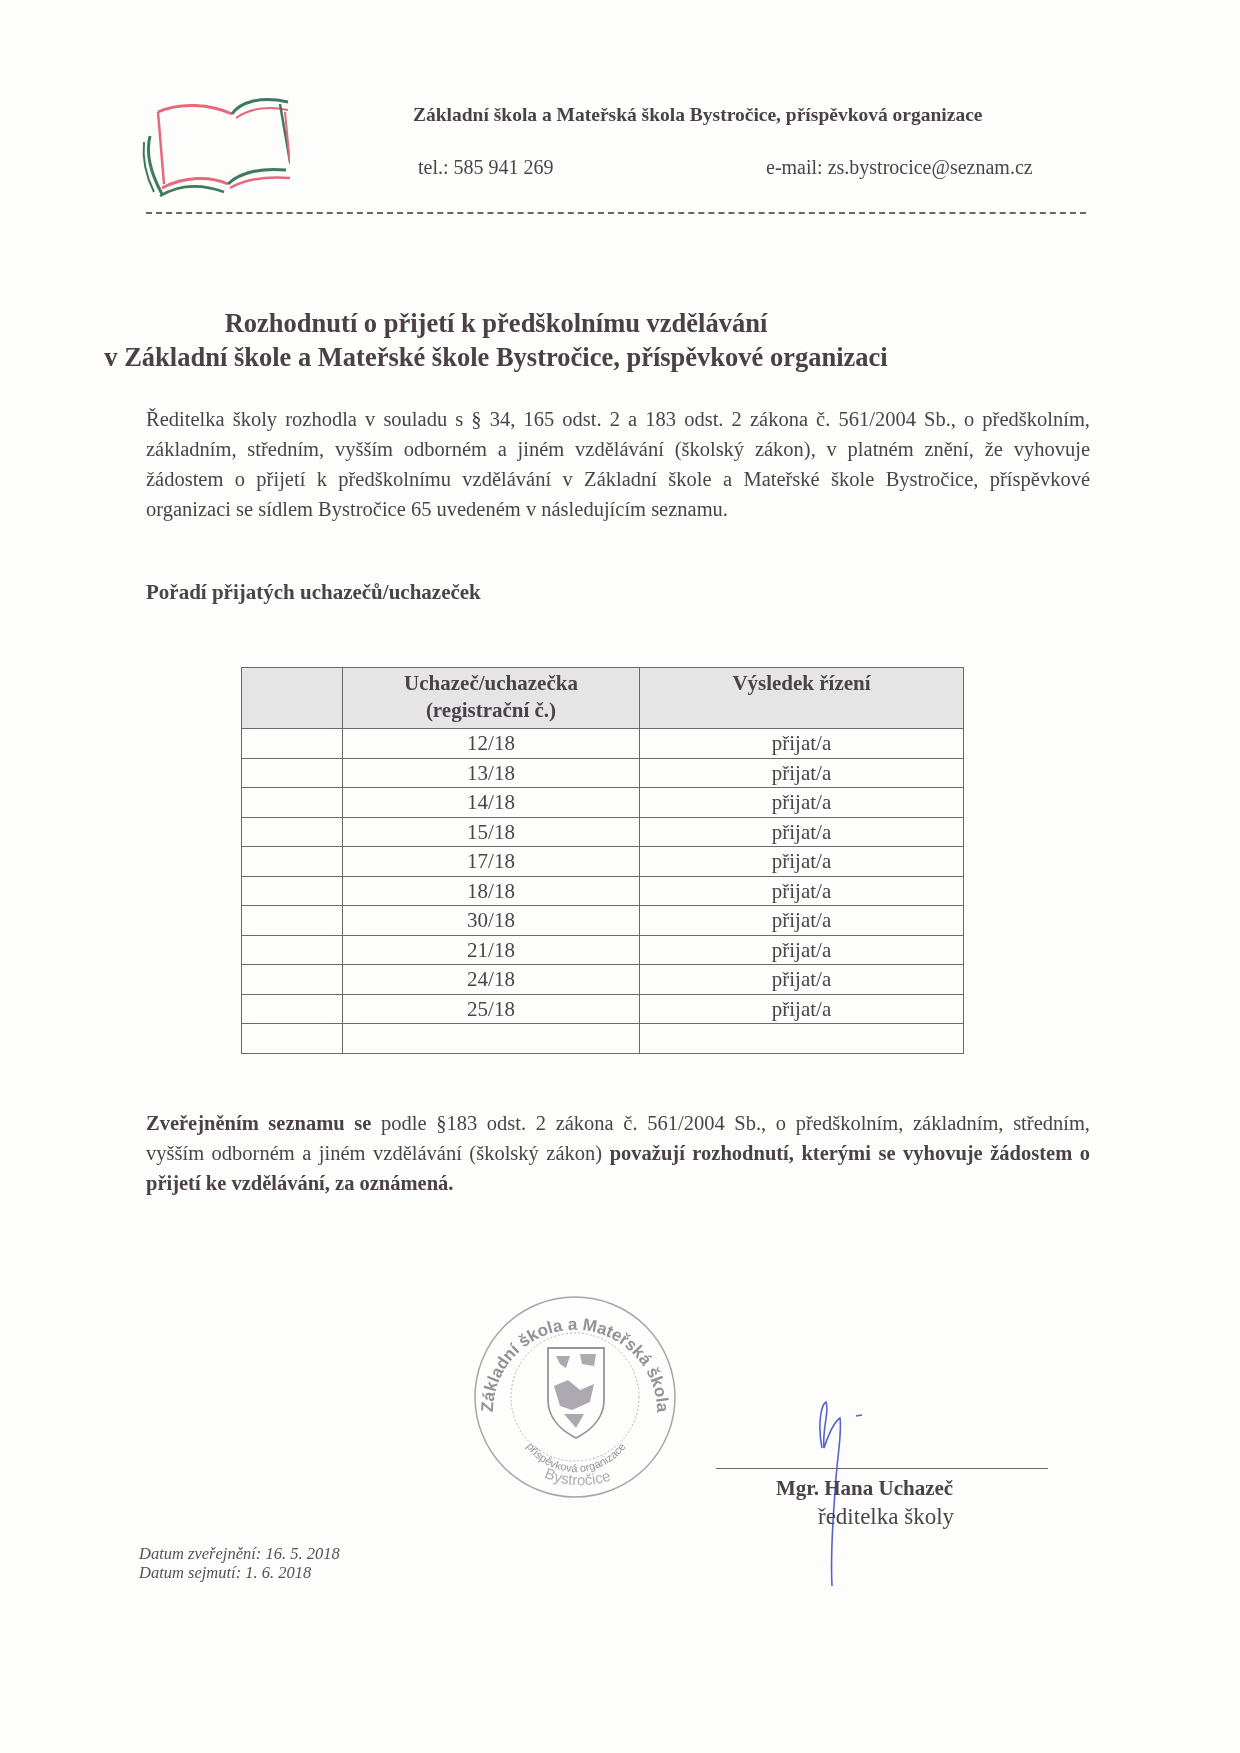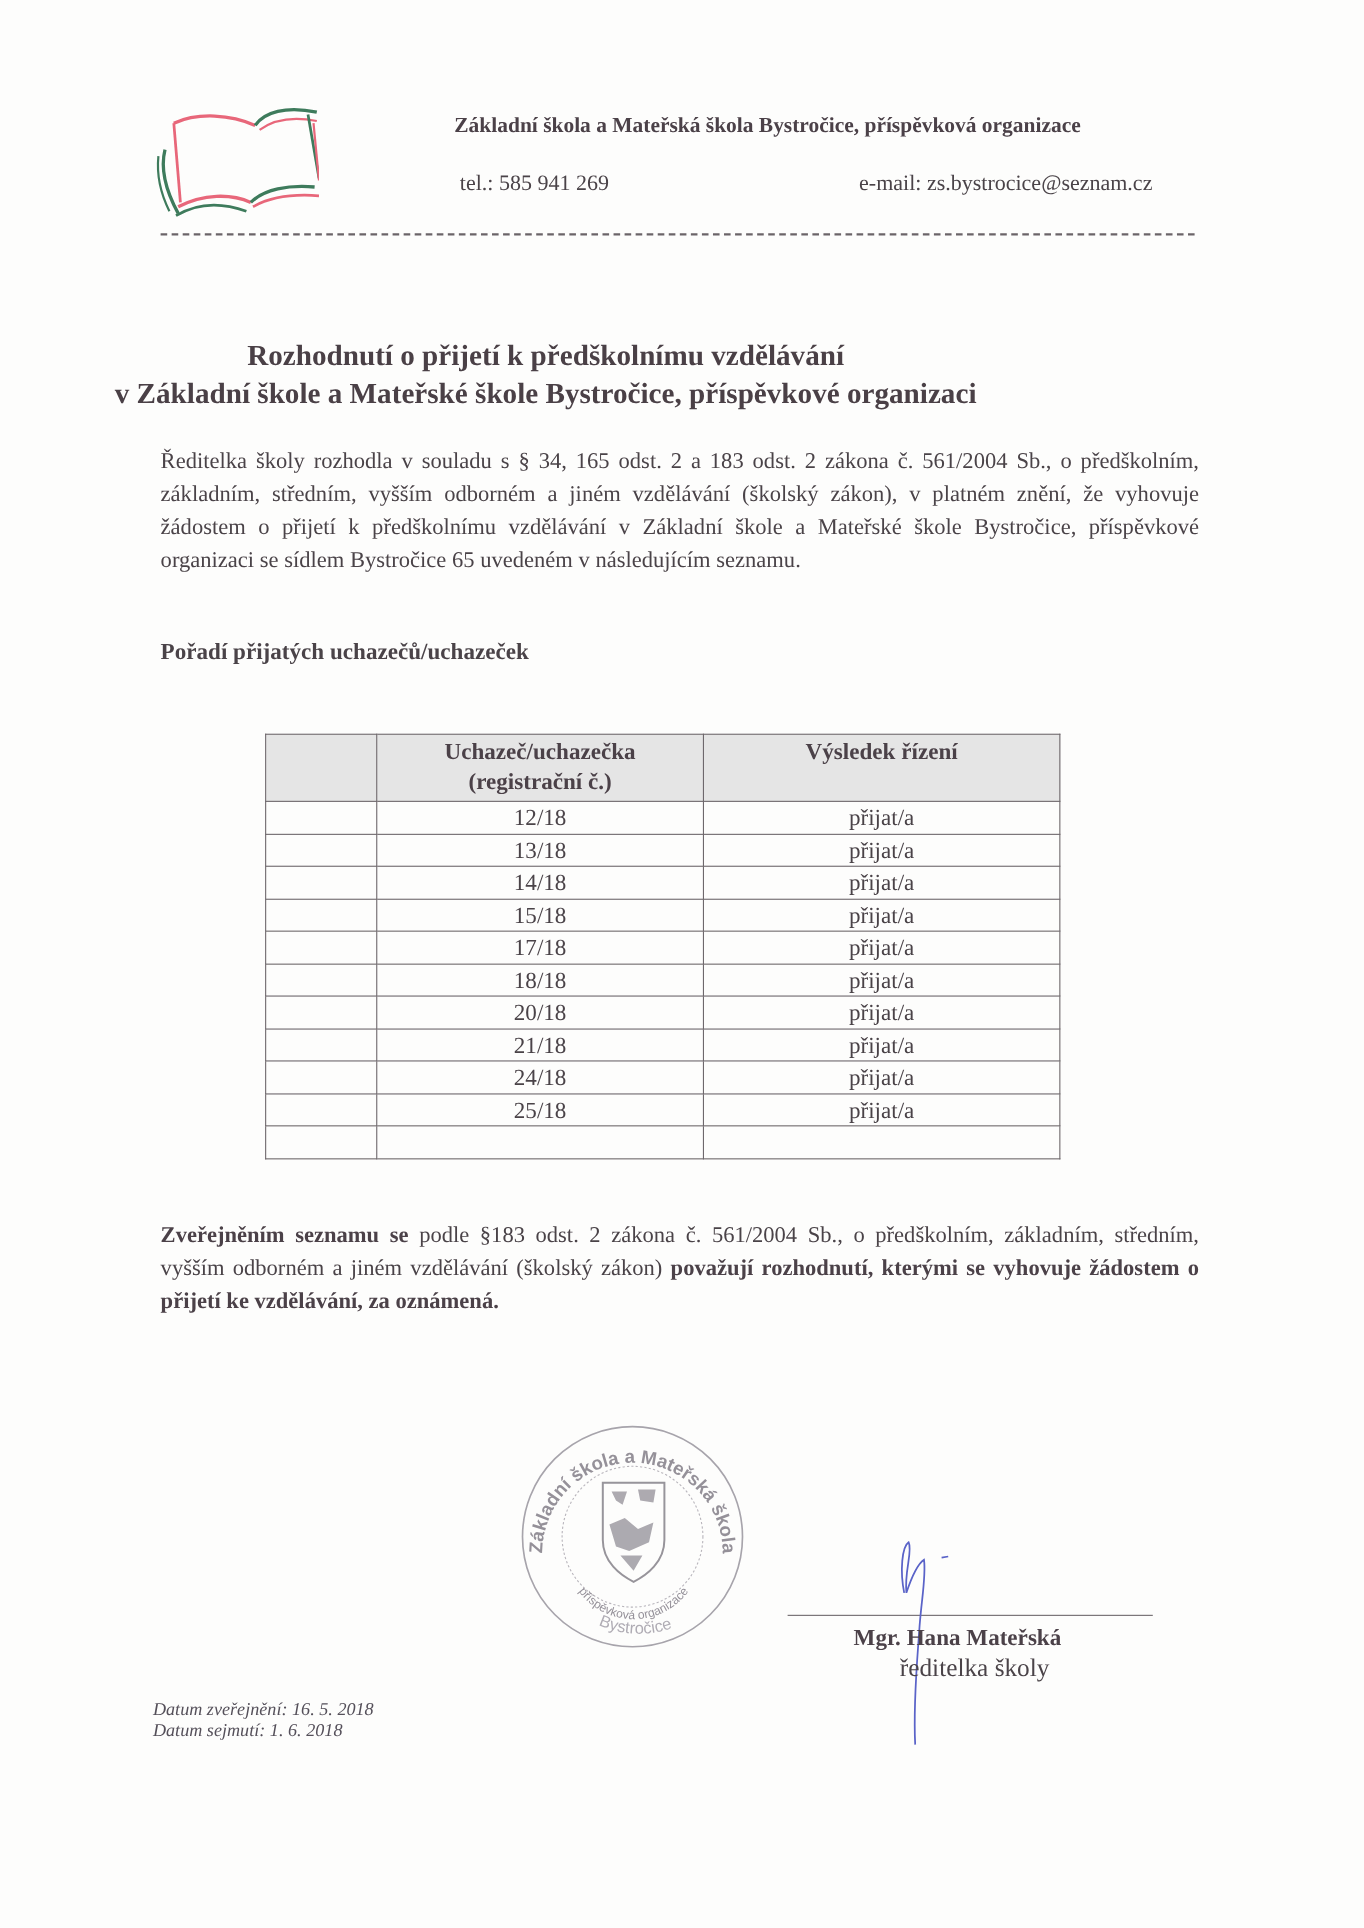--- a/index.html
+++ b/index.html
@@ -14,21 +14,21 @@
     .abs { position: absolute; }
 
     
     #logo { left: 140px; top: 92px; width: 150px; height: 108px; }
     #school-name {
       left: 413px; top: 104px;
       font-size: 19.5px; font-weight: bold; white-space: nowrap;
       color: #4b4148;
     }
     #tel-line { left: 418px; top: 156px; font-size: 20px; white-space: nowrap; }
-    #email-line { left: 766px; top: 156px; font-size: 20px; white-space: nowrap; margin-left: 15px; }
+    #email-line { left: 766px; top: 156px; font-size: 20px; white-space: nowrap; }
     #header-divider {
       left: 146px; top: 212px; width: 940px; height: 0;
       border-top: 2px dashed #6b6468;
     }
 
     
     #title {
       left: 0; width: 992px; top: 306px;
       text-align: center; font-weight: bold; font-size: 26.5px; line-height: 34px;
       color: #4a4046;
@@ -182,21 +182,21 @@
         <td class="col1">17/18</td>
         <td class="col2">přijat/a</td>
       </tr>
       <tr>
         <td class="col0"></td>
         <td class="col1">18/18</td>
         <td class="col2">přijat/a</td>
       </tr>
       <tr>
         <td class="col0"></td>
-        <td class="col1">20/18</td>
+        <td class="col1">30/18</td>
         <td class="col2">přijat/a</td>
       </tr>
       <tr>
         <td class="col0"></td>
         <td class="col1">21/18</td>
         <td class="col2">přijat/a</td>
       </tr>
       <tr>
         <td class="col0"></td>
         <td class="col1">24/18</td>
@@ -238,19 +238,19 @@
     <path d="M80 58 L136 58 L136 110 C136 130 120 142 108 148 C96 142 80 130 80 110 Z" fill="none" stroke="#6c6872" stroke-width="1.8"></path>
     <path d="M88 66 L102 66 L98 78 L92 74 Z M112 64 L128 64 L126 76 L114 74 Z M86 96 L100 90 L112 100 L126 94 L122 112 L104 120 L92 116 Z M96 124 L116 124 L108 138 Z" fill="#8b8790"></path>
   </g>
 </svg>
 
 <div id="signature-line" class="abs"></div>
 <svg id="signature" class="abs" viewBox="0 0 80 200">
   <path d="M22 60 C18 40 20 18 26 14 C30 22 22 40 24 60 C28 48 34 34 40 30 C42 44 38 64 36 90 C34 120 30 160 32 198" fill="none" stroke="#5a63c8" stroke-width="1.6"></path>
   <path d="M56 28 L62 27" fill="none" stroke="#5a63c8" stroke-width="1.6"></path>
 </svg>
-<div id="signer-name" class="abs">Mgr. Hana Mateřská</div>
+<div id="signer-name" class="abs">Mgr. Hana Uchazeč</div>
 <div id="signer-role" class="abs">ředitelka školy</div>
 
 <div id="dates" class="abs">
   <div>Datum zveřejnění: 16. 5. 2018</div>
   <div>Datum sejmutí: 1. 6. 2018</div>
 </div>
 
 </body></html>

